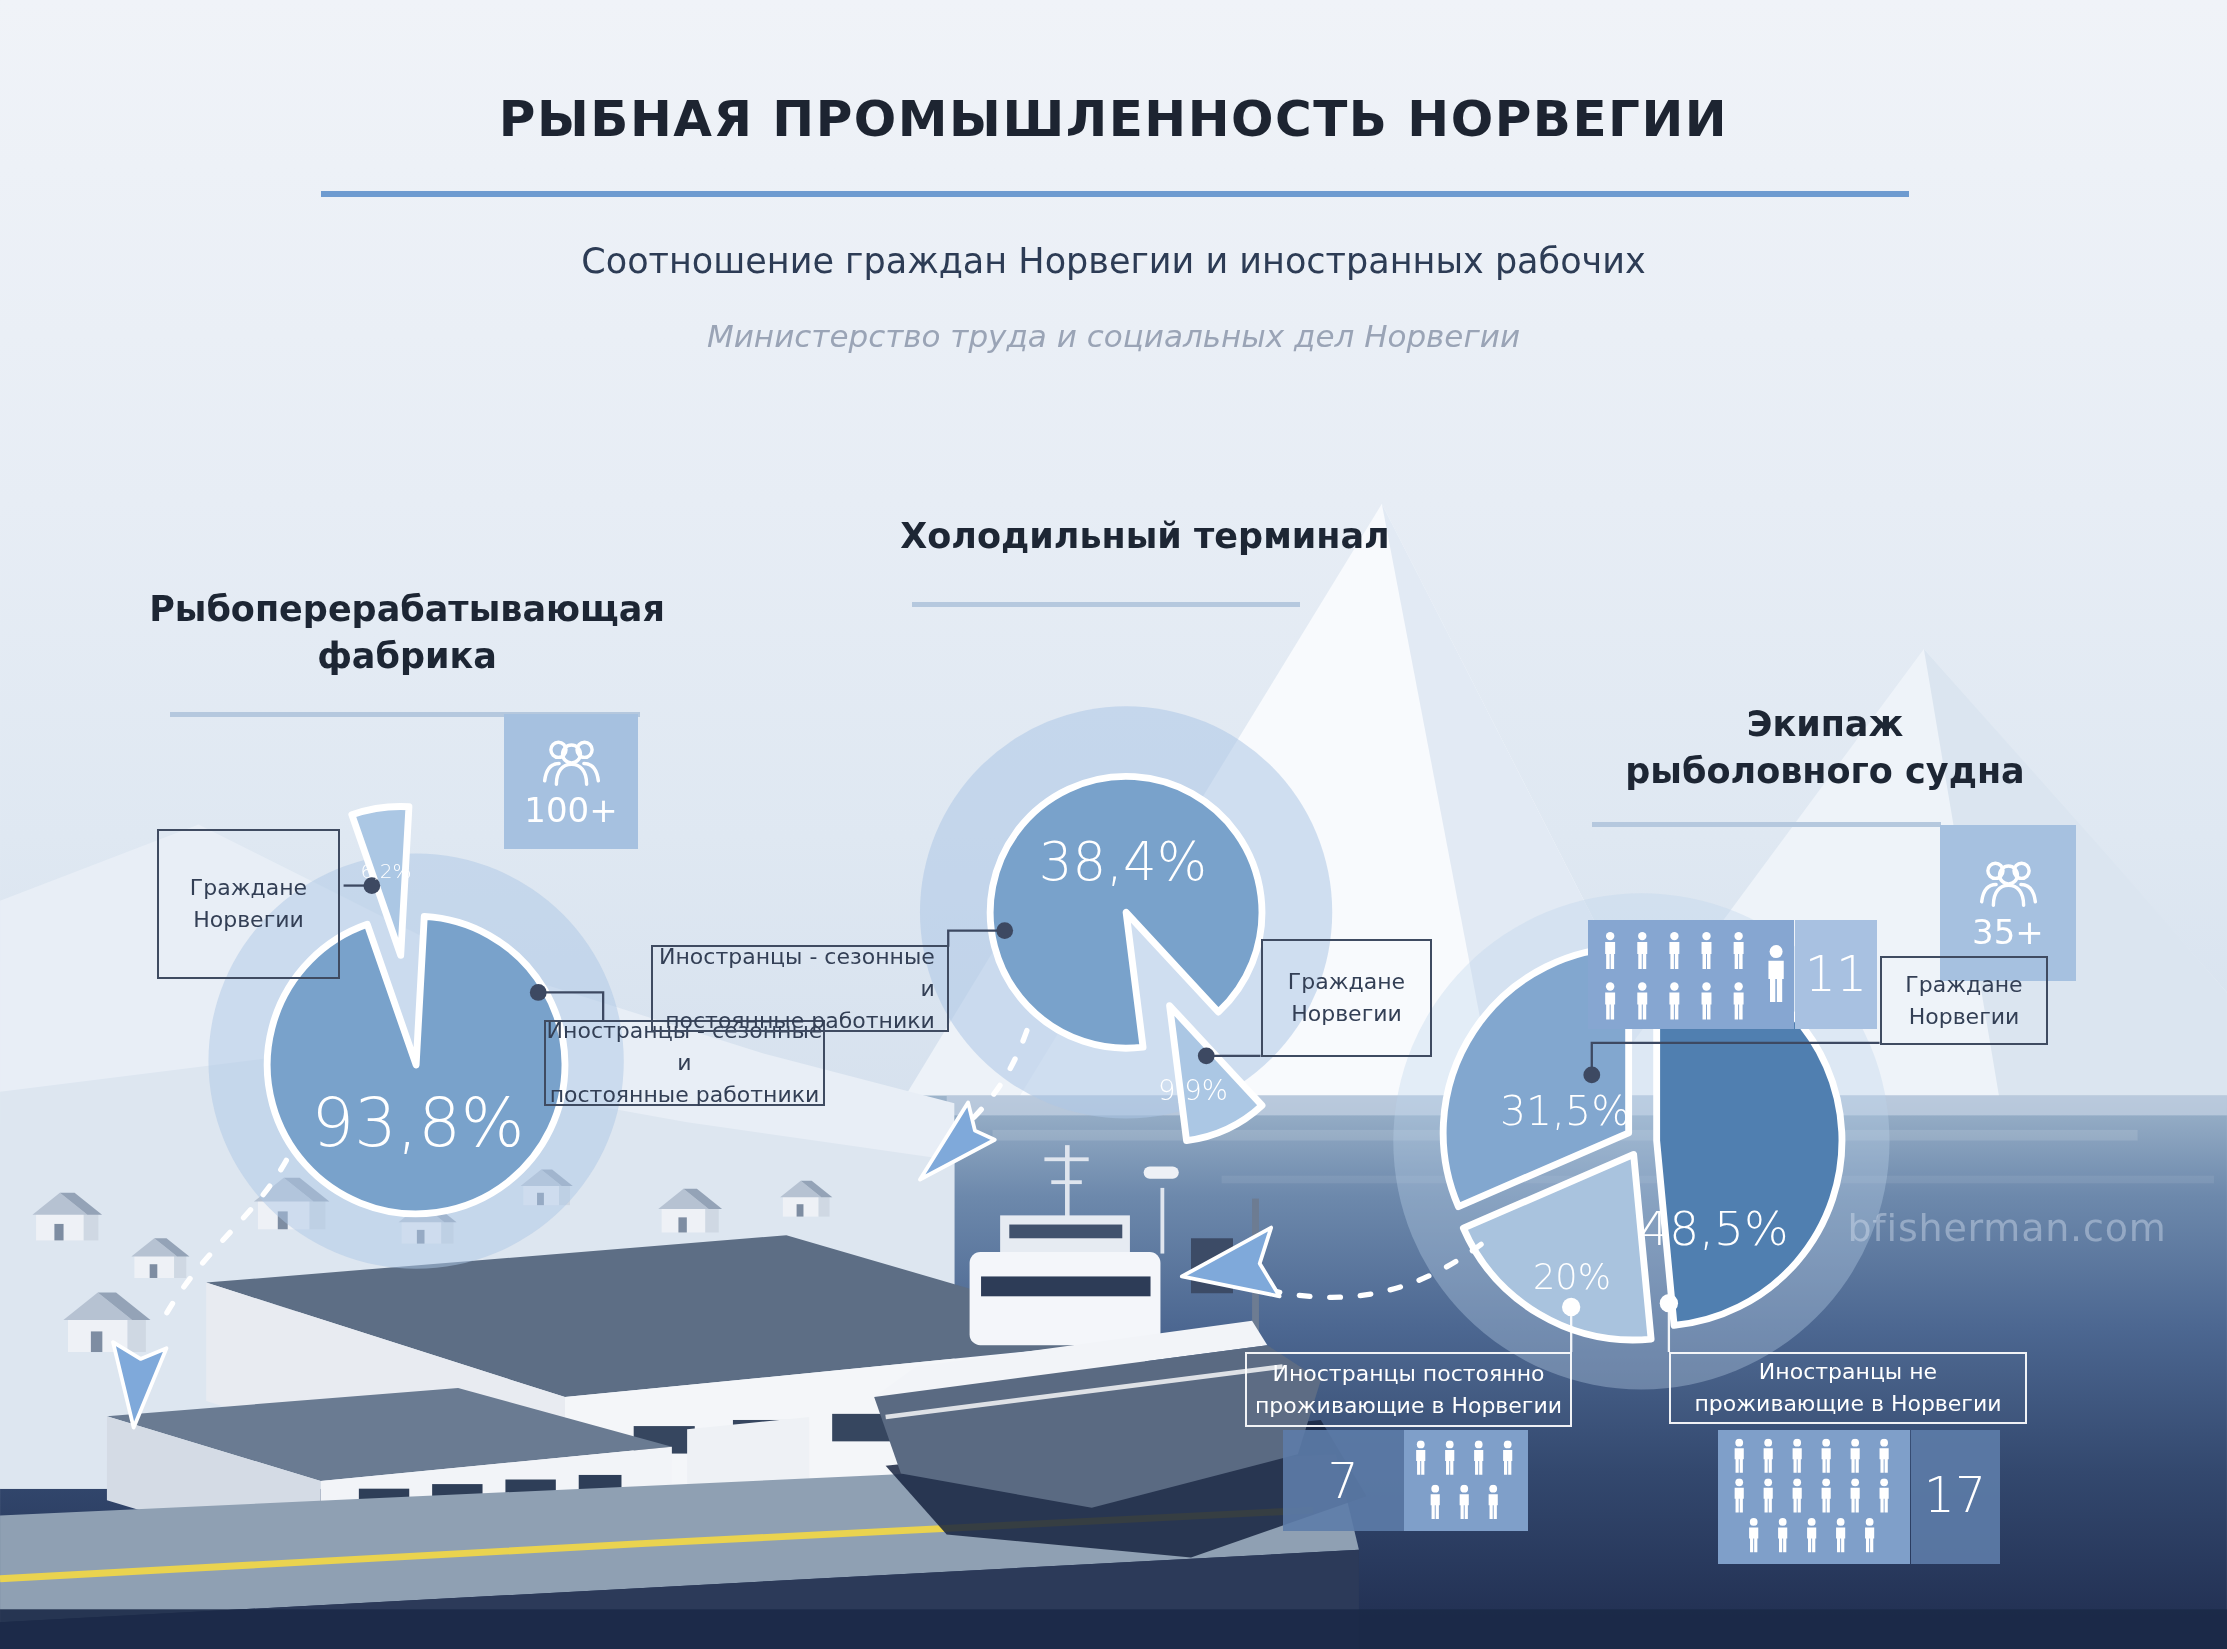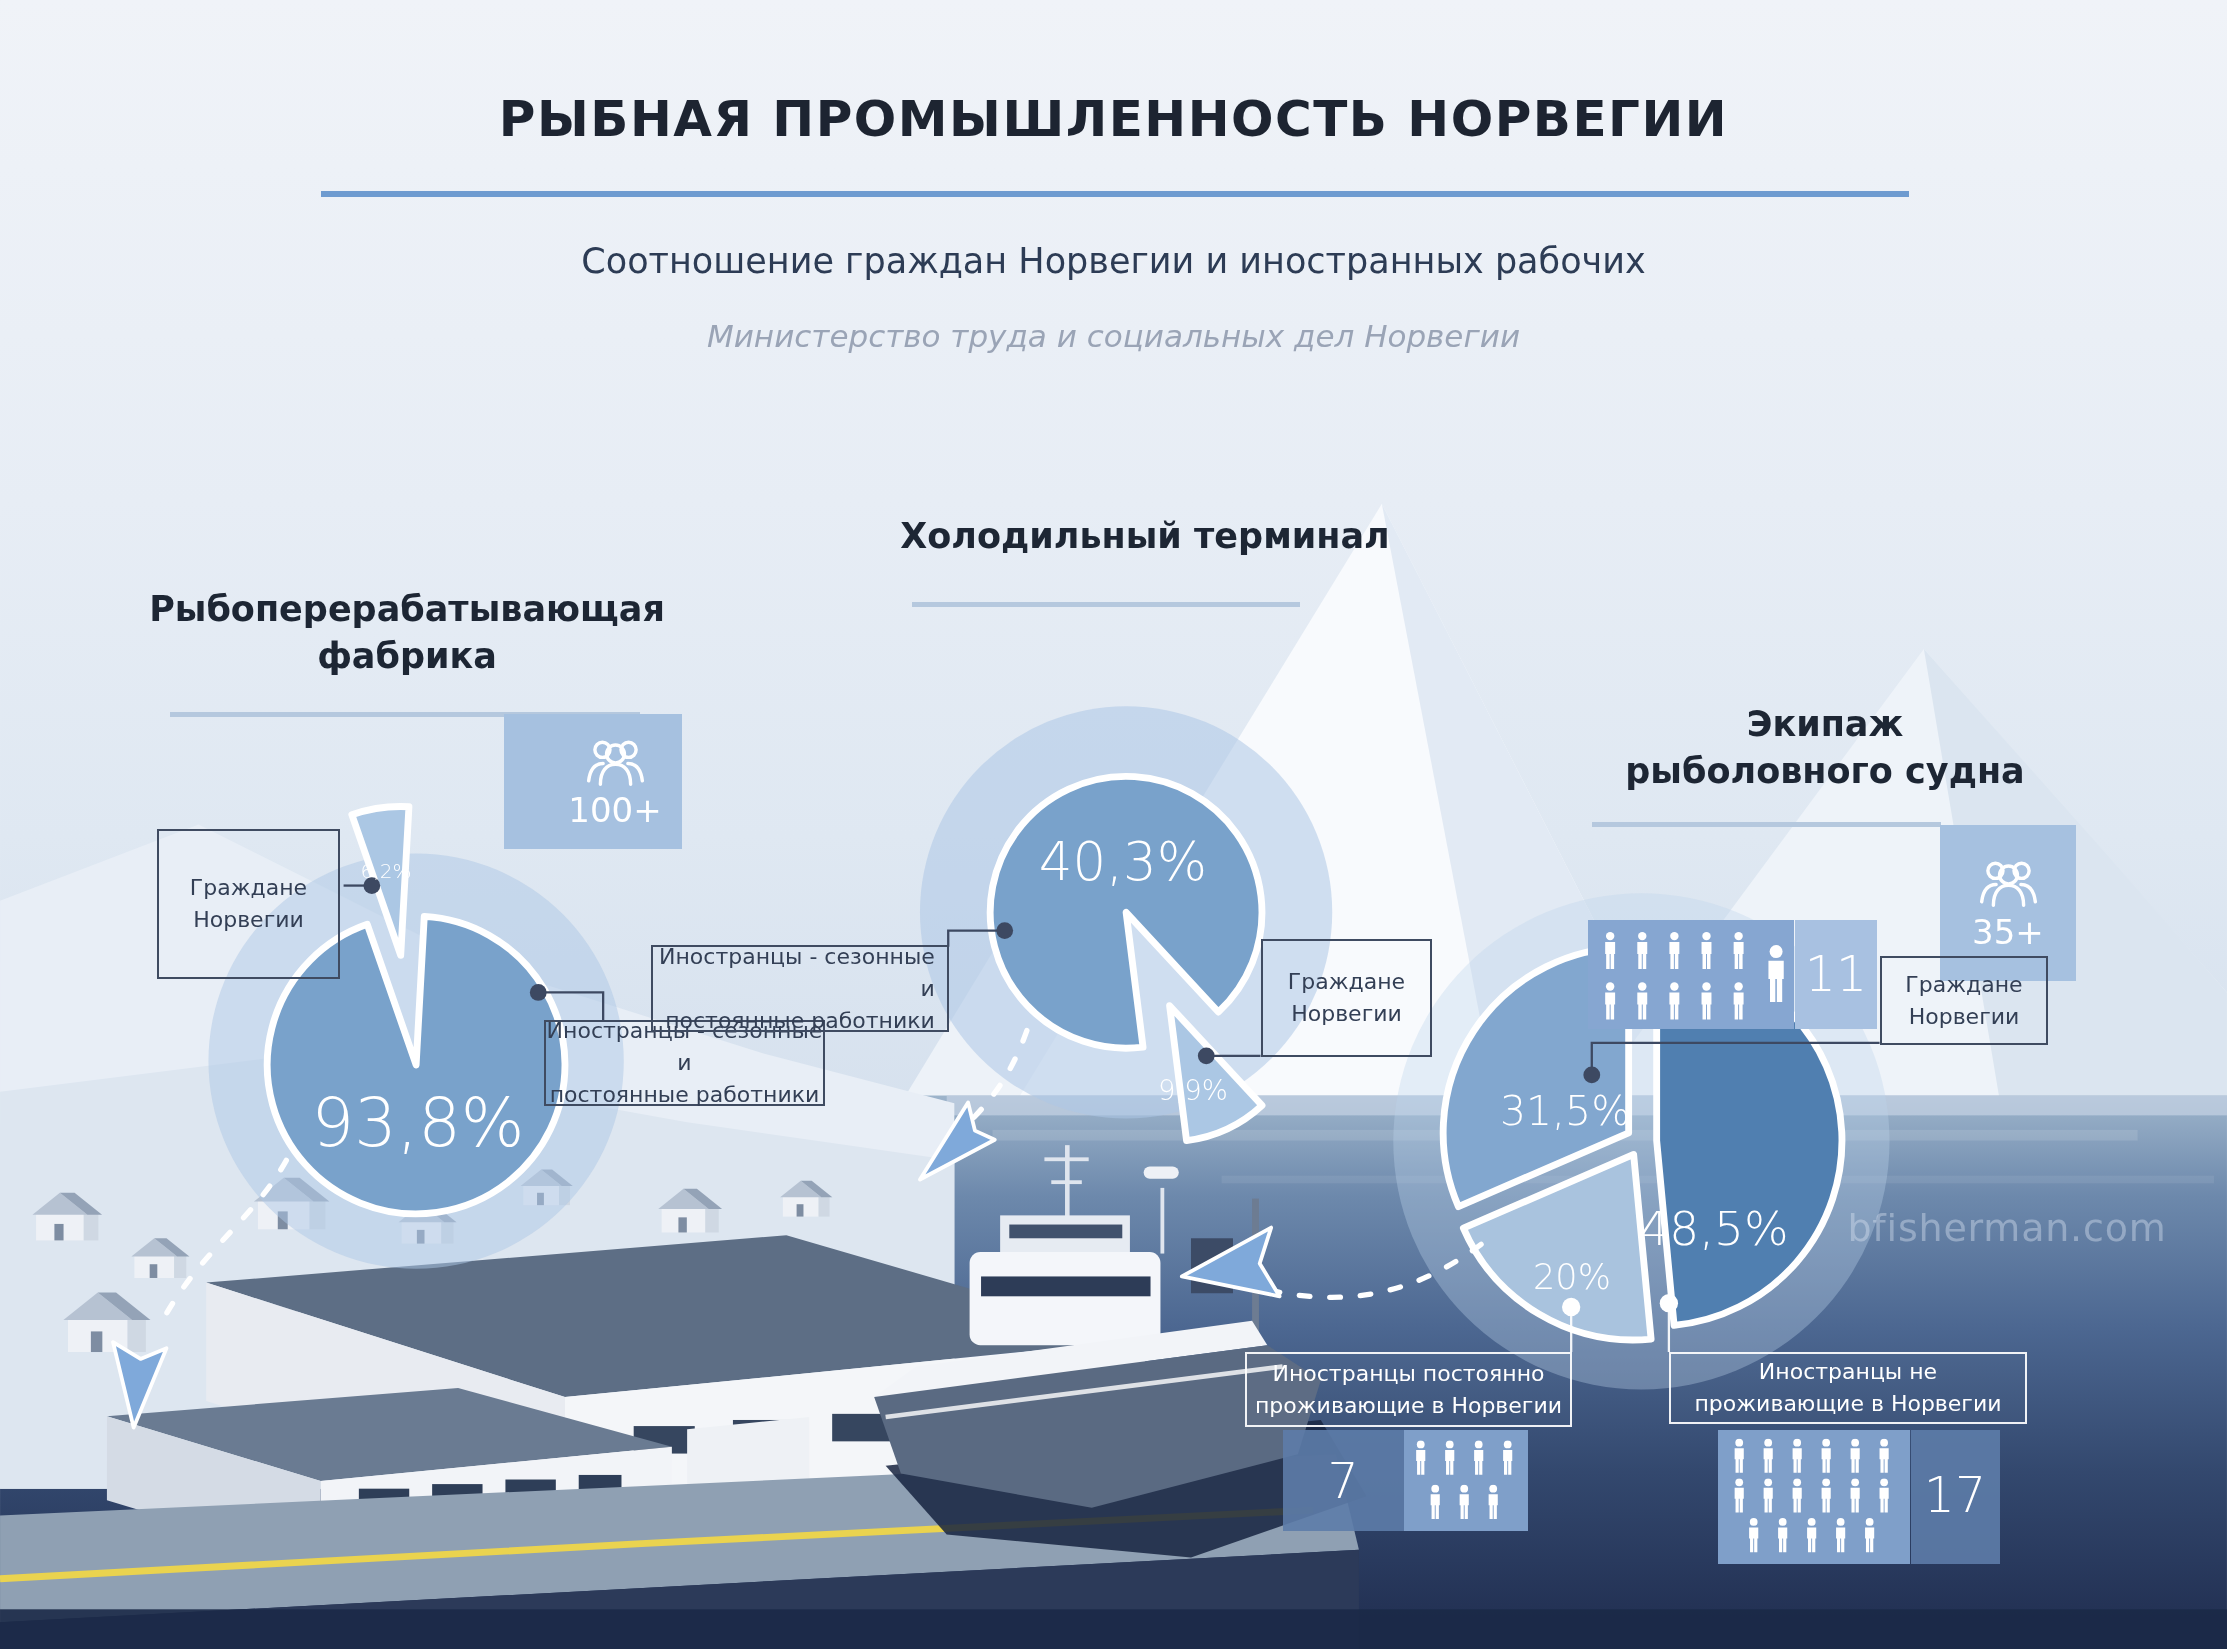--- a/index.html
+++ b/index.html
@@ -207,21 +207,21 @@
   <div class="header-title">РЫБНАЯ ПРОМЫШЛЕННОСТЬ НОРВЕГИИ</div>
   <div class="accent-line"></div>
   <div class="header-sub">Соотношение граждан Норвегии и иностранных рабочих</div>
   <div class="header-src">Министерство труда и социальных дел Норвегии</div>
 
   <div class="sec-title" style="left:407px;top:586px;">
     <div>Рыбоперерабатывающая</div>
     <div>фабрика</div>
   </div>
   <div class="hline" style="left:170px;top:712px;width:470px;"></div>
-  <div class="badge" style="left:504px;top:714px;width:134px;height:135px;padding-left:44px;">
+  <div class="badge" style="left:504px;top:714px;width:134px;height:135px;">
     <svg viewBox="0 0 100 80">
         <use href="#group"></use>
       </svg>
     <span>100+</span>
   </div>
 
   <div class="sec-title" style="left:1145px;top:513px;">
     <div>Холодильный терминал</div>
   </div>
   <div class="hline" style="left:912px;top:602px;width:388px;"></div>
@@ -233,21 +233,21 @@
   <div class="hline" style="left:1592px;top:822px;width:349px;"></div>
   <div class="badge" style="left:1940px;top:825px;width:136px;height:156px;">
     <svg viewBox="0 0 100 80">
         <use href="#group"></use>
       </svg>
     <span>35+</span>
   </div>
 
   <span class="pct" style="left:418px;top:1123px;font-size:67px;">93,8%</span>
   <span class="pct" style="left:386px;top:871px;font-size:20px;">6,2%</span>
-  <span class="pct" style="left:1123px;top:861px;font-size:53px;">40,3%</span>
+  <span class="pct" style="left:1123px;top:861px;font-size:53px;">38,4%</span>
   <span class="pct" style="left:1193px;top:1090px;font-size:27.5px;">9,9%</span>
   <span class="pct" style="left:1714px;top:1228px;font-size:47px;">48,5%</span>
   <span class="pct" style="left:1565px;top:1111px;font-size:41px;">31,5%</span>
   <span class="pct" style="left:1572px;top:1277px;font-size:35px;">20%</span>
 
   <div class="callout" style="left:157px;top:829px;width:183px;height:150px;">
     <span>Граждане</span>
     <span>Норвегии</span>
   </div>
   <div class="callout" style="left:544px;top:1020px;width:281px;height:86px;">

